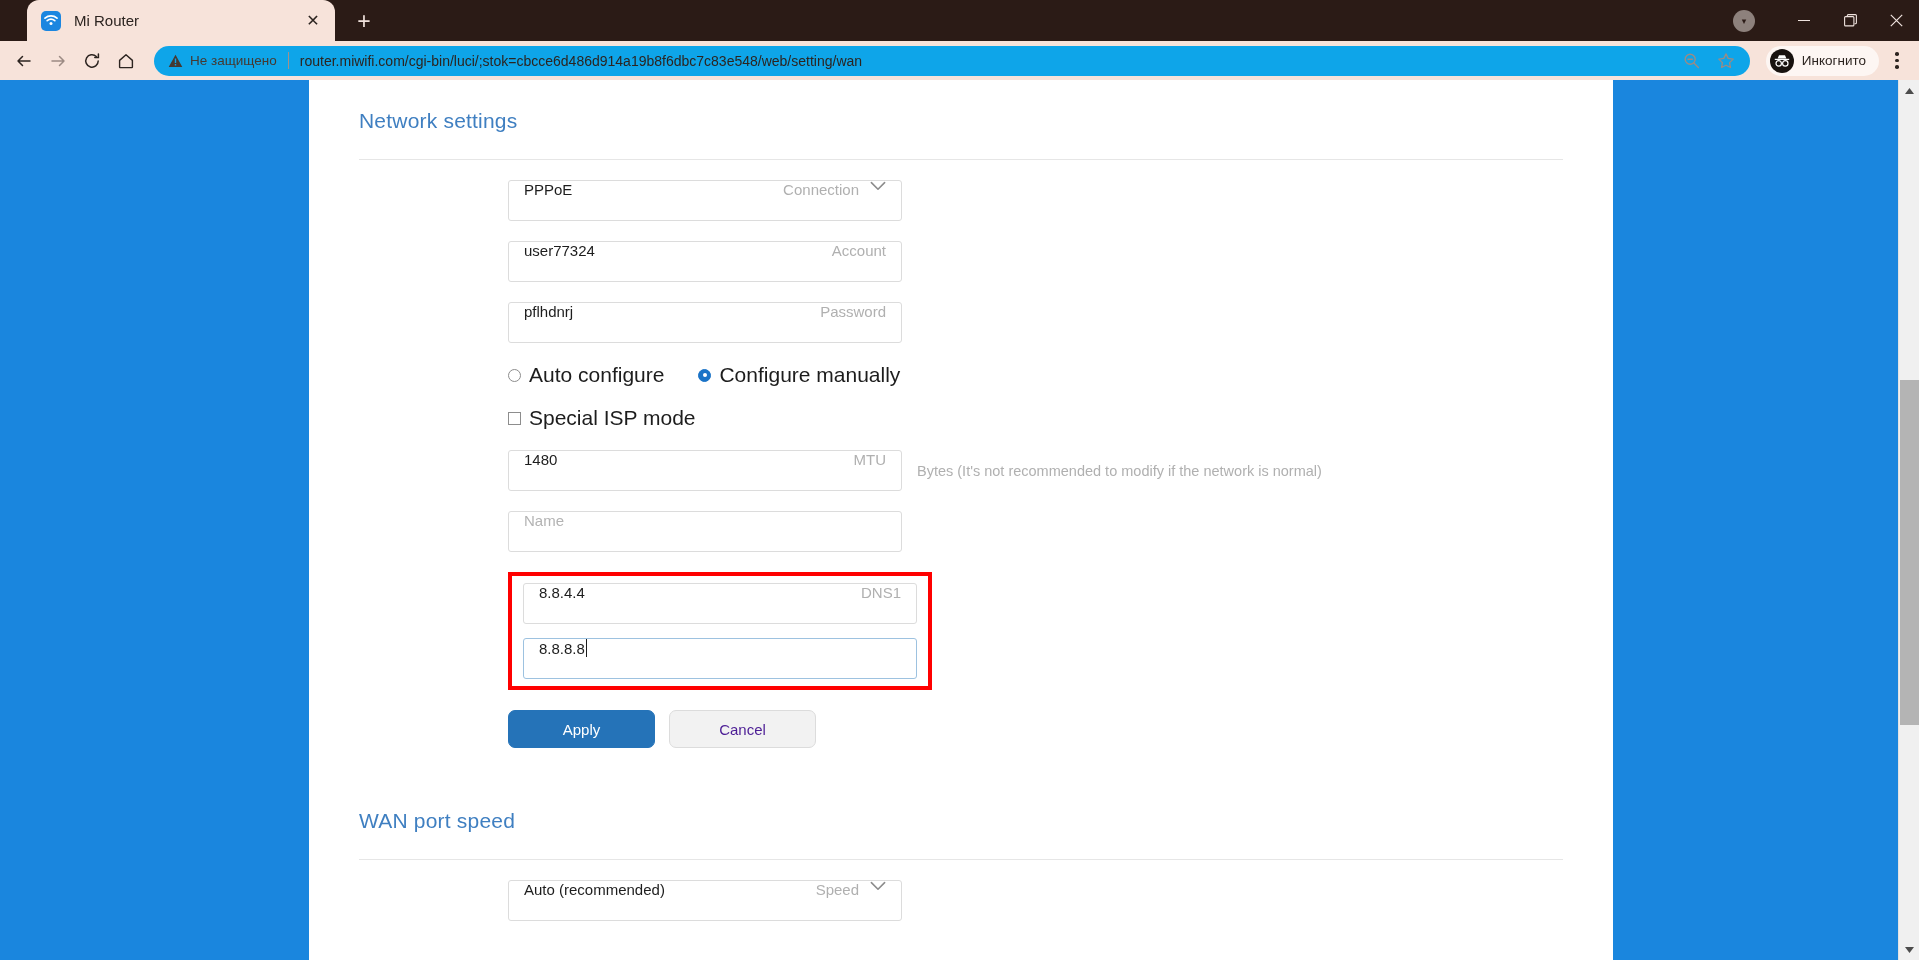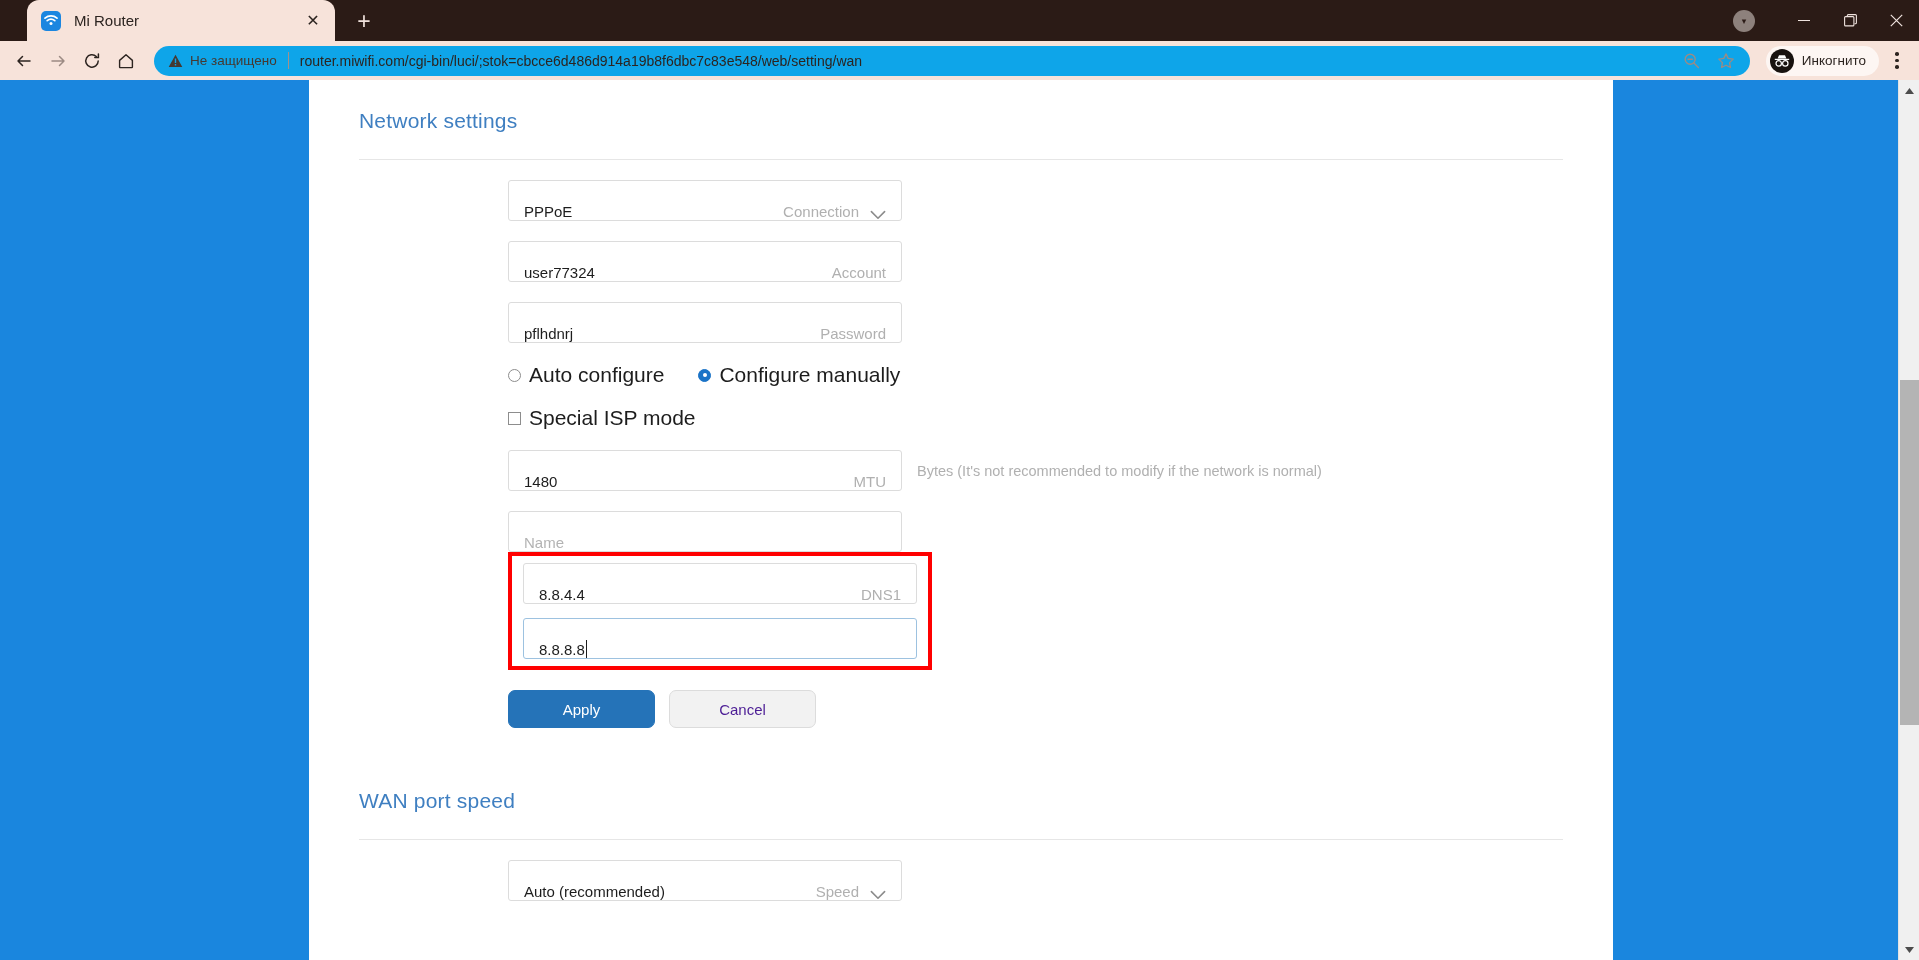--- a/index.html
+++ b/index.html
@@ -133,21 +133,21 @@
   }
 
   .form { padding-left: 149px; }
 
   .field-row {
     display: flex; align-items: center; margin-top: 20px;
   }
   .field {
     width: 394px; height: 41px;
     border: 1px solid #dcdcdc; border-radius: 3px;
-    background: #fff; display: flex; align-items: flex-end;
+    background: #fff; display: flex; align-items: flex-start;
     padding: 0 15px; position: relative;
   }
   .field.focused { border-color: #9dc2e0; }
   .f-val { font-size: 15px; color: #1d1d1d; flex: 1 1 auto; }
   .f-val.placeholder { color: #b3b3b3; }
   .f-label { font-size: 15px; color: #b0b0b0; flex: 0 0 auto; }
   .f-caret {
     display: inline-block; width: 1px; height: 18px;
     background: #1d1d1d; margin-left: 1px; vertical-align: -3px;
   }
@@ -173,21 +173,21 @@
   }
   .opt-label { font-size: 21px; color: #1d1d1d; }
 
   .check-row { display: flex; align-items: center; margin-top: 19px; }
   .checkbox {
     width: 13px; height: 13px; border: 1px solid #8d8d8d;
     background: #fff; flex: 0 0 auto; margin-right: 8px;
   }
 
   .dns-group {
-    position: relative; 
+    position: relative; margin-top: 20px;
     width: 424px; padding: 11px 0 11px 15px;
   }
   .dns-group .field-row { margin-top: 0; }
   .dns-group .field-row + .field-row { margin-top: 14px; }
   .redbox {
     position: absolute; left: 0; top: 0; right: 0; bottom: 0;
     border: 4px solid #ff0000; pointer-events: none;
   }
 
   .btn-row { display: flex; align-items: center; margin-top: 20px; }

